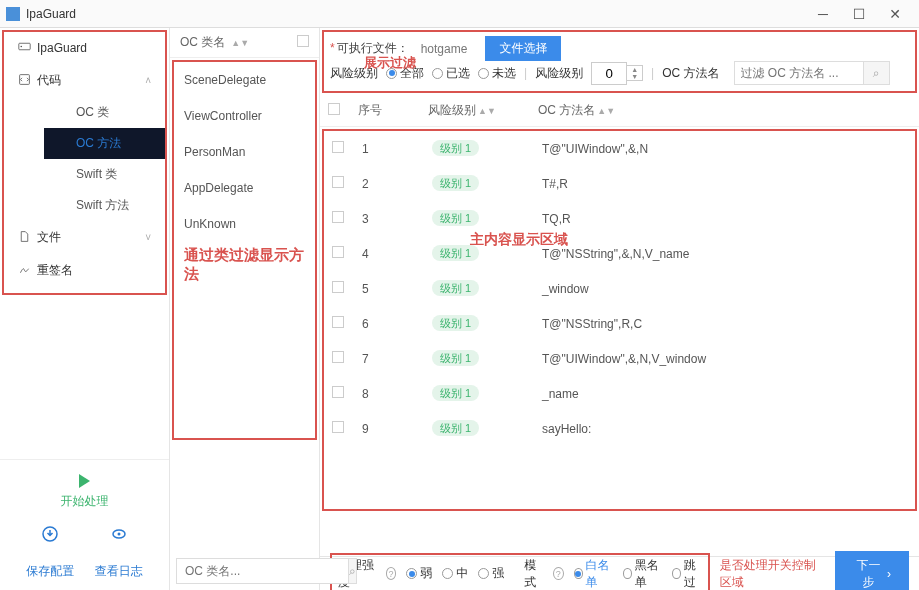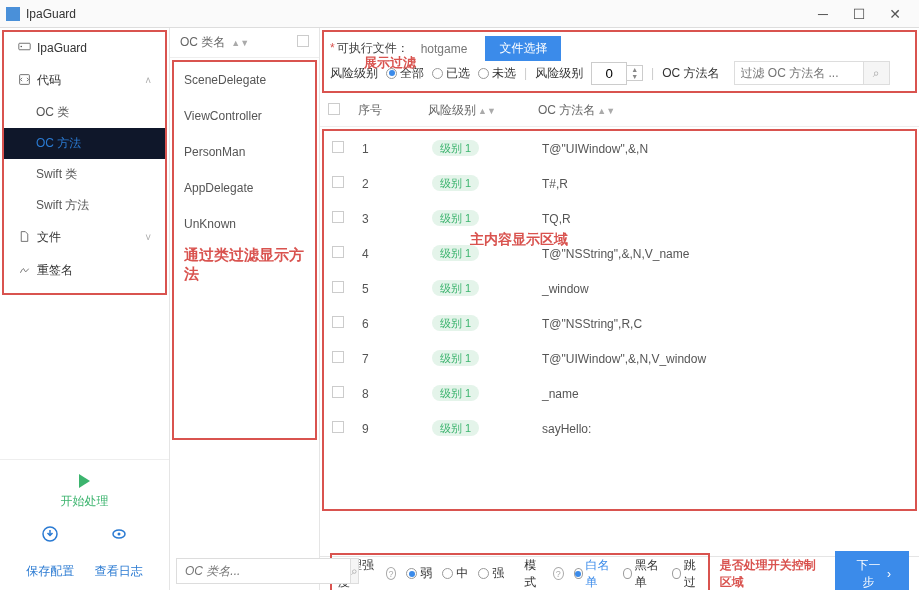--- a/index.html
+++ b/index.html
@@ -59,20 +59,21 @@
   .nav-annot {
     color: #d9534f;
     font-weight: bold;
     font-size: 13px;
     padding-left: 22px;
   }
   .nav-item {
     padding: 7px 0 7px 32px;
     cursor: pointer;
     color: #555;
+    margin-left: 40px;
   }
   .nav-item.active {
     background: #0f172a;
     color: #2a7ad2;
   }
   .sidebar-bottom {
     margin-top: auto;
     display: flex;
     flex-direction: column;
     align-items: center;
@@ -116,21 +117,20 @@
   .mid-annot { color:#d9534f; font-weight:bold; padding:4px 10px 0; font-size:15px;}
   .mid-search {
     margin-top:auto;
     padding:6px;
     display:flex;
   }
   .mid-search input{
     flex:1; border:1px solid #ddd; padding:5px 8px; font-size:12px;
     border-right:none;
     color:#888;
-    font-style:italic;
   }
   .mid-search .sbtn{
     width:28px; border:1px solid #ddd; background:#f5f5f5;
     display:flex;align-items:center;justify-content:center; color:#aaa;
     cursor:pointer;
   }
   
   .main {
     flex:1;
     display:flex; flex-direction:column;
@@ -195,21 +195,21 @@
   .footer {
     height:34px; border-top:1px solid #e5e5e5; display:flex; align-items:center;
     padding:0 10px; gap:10px;
   }
   .footer-inner {
     display:flex; align-items:center; gap:10px;
     border:2px solid #d9534f;
     padding:2px 6px;
   }
   .q-ico { display:inline-flex; width:13px;height:13px;border:1px solid #aaa;border-radius:50%;align-items:center;justify-content:center;font-size:9px;color:#aaa;}
-  .foot-annot { color:#d9534f; font-weight:bold; margin-left:0;}
+  .foot-annot { color:#d9534f; font-weight:normal; margin-left:0;}
   .next-btn {
     margin-left:auto; background:#3b8bea; color:#fff; border:none; padding:6px 18px; font-size:12px; cursor:pointer;
     display:flex; align-items:center; gap:3px;
   }
   svg.ico { width:13px;height:13px; }
 </style>
 </head>
 <body>
 
 <div class="titlebar">

